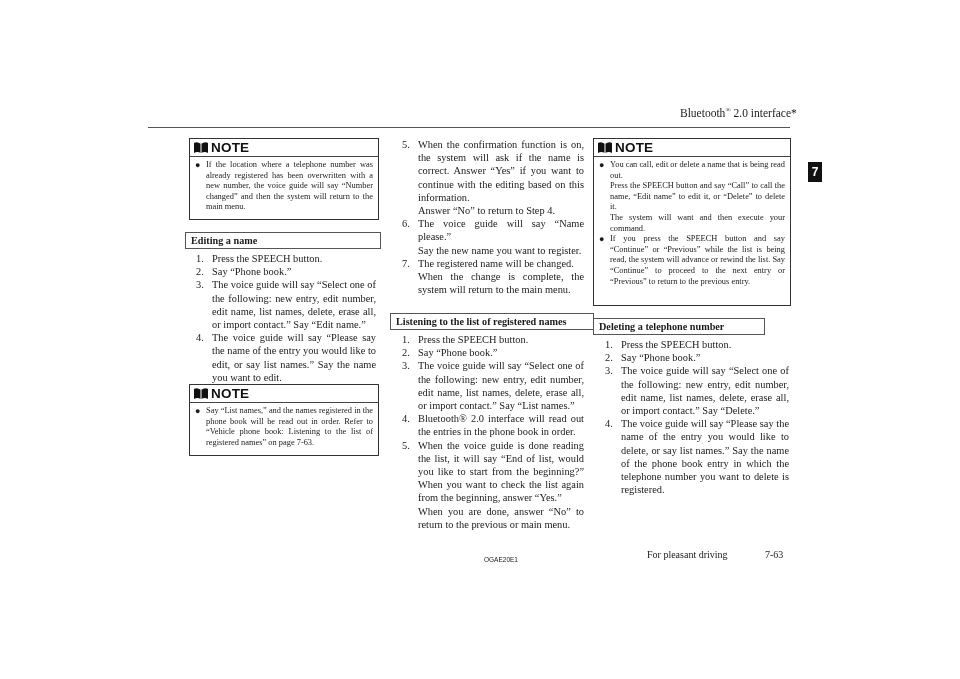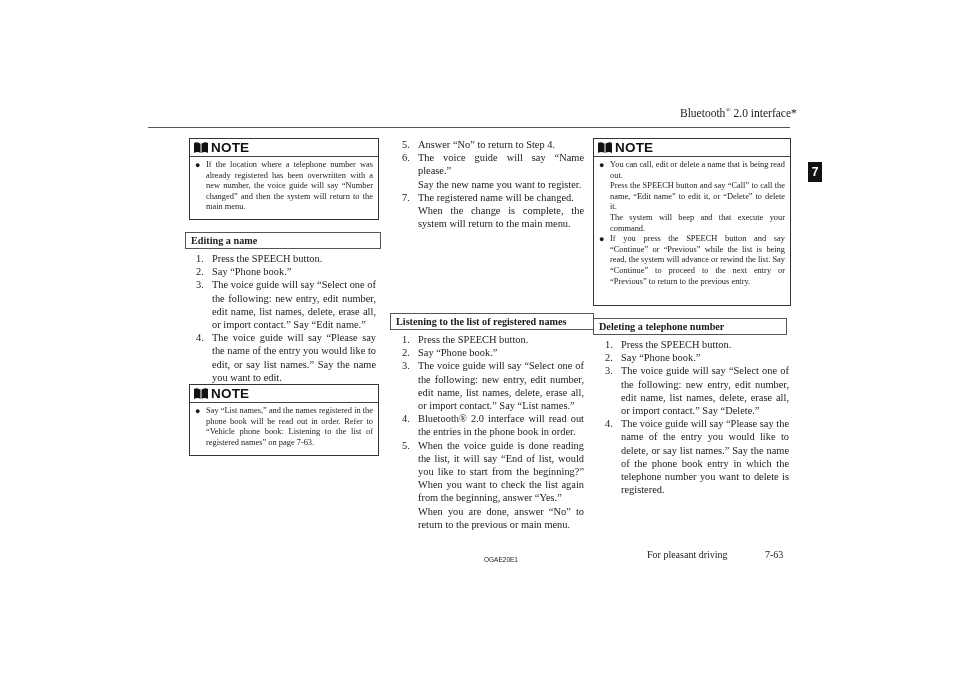--- a/index.html
+++ b/index.html
@@ -103,20 +103,21 @@
           <p>Say “List names,” and the names registered in the phone book will be read out in order. Refer to “Vehicle phone book: Listening to the list of registered names” on page 7-63.</p>
         </div>
     </div>
   </div>
 </div>
 
 <div class="steps" style="left:402px; top:138px; width:182px;">
   <div class="step">
       <span class="num">5.</span>
       <div class="body">
+    <p>When the confirmation function is on, the system will ask if the name is correct. Answer “Yes” if you want to continue with the editing based on this information.</p>
     <p>Answer “No” to return to Step 4.</p>
   </div>
     </div>
   <div class="step">
       <span class="num">6.</span>
       <div class="body">
     <p>The voice guide will say “Name please.”</p>
     <p>Say the new name you want to register.</p>
   </div>
     </div>
@@ -174,33 +175,33 @@
         <path d="M8 3 L8 12" stroke="#fff" stroke-width="1"></path>
       </svg>
     <span class="note-title">NOTE</span>
   </div>
   <div class="note-body">
     <div class="bullet">
       <span class="dot">●</span>
       <div class="txt">
         <p>You can call, edit or delete a name that is being read out.</p>
         <p>Press the SPEECH button and say “Call” to call the name, “Edit name” to edit it, or “Delete” to delete it.</p>
-        <p>The system will beep and that execute your command.</p>
+        <p>The system will want and then execute your command.</p>
       </div>
     </div>
     <div class="bullet">
       <span class="dot">●</span>
       <div class="txt">
           <p>If you press the SPEECH button and say “Continue” or “Previous” while the list is being read, the system will advance or rewind the list. Say “Continue” to proceed to the next entry or “Previous” to return to the previous entry.</p>
         </div>
     </div>
   </div>
 </div>
 
-<div class="heading" style="left:593px; top:318px; width:194px;">
+<div class="heading" style="left:593px; top:318px; width:172px;">
   <span>Deleting a telephone number</span>
 </div>
 
 <div class="steps" style="left:605px; top:338px; width:184px;">
   <div class="step">
       <span class="num">1.</span>
       <div class="body">
         <p>Press the SPEECH button.</p>
       </div>
     </div>

